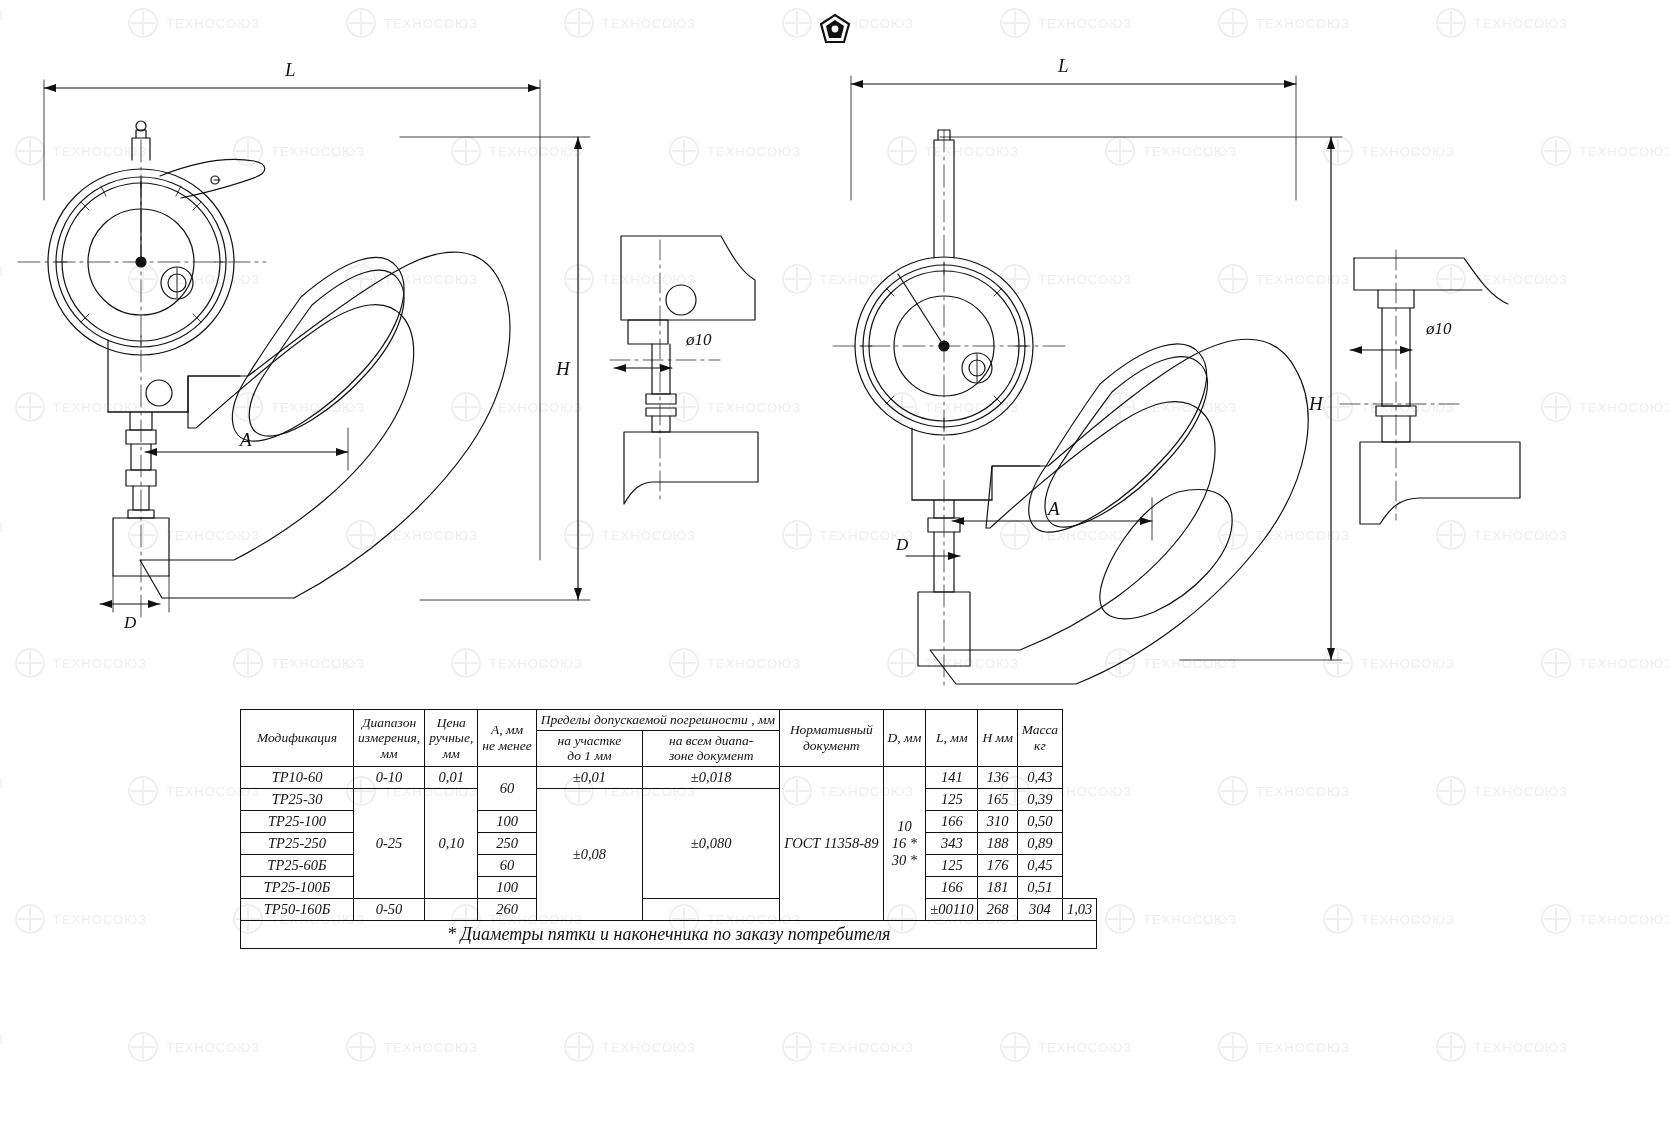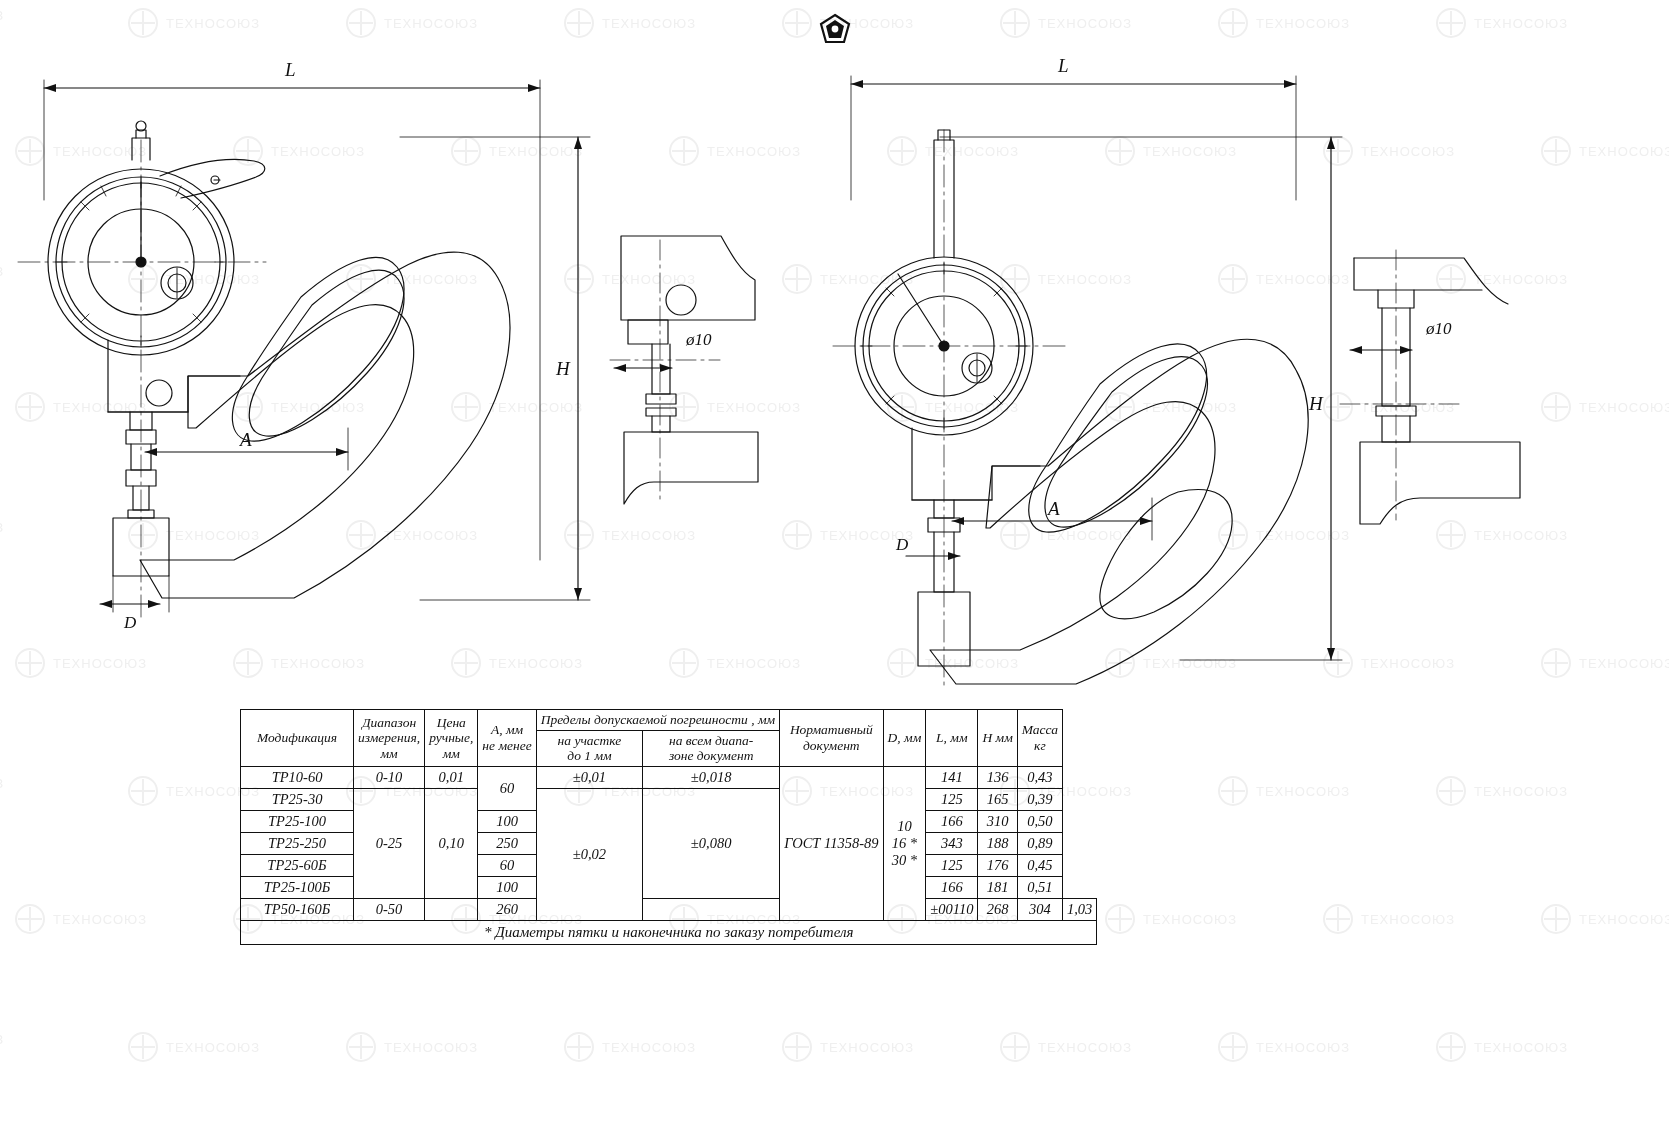--- a/index.html
+++ b/index.html
@@ -27,21 +27,21 @@
   
   #drawing{position:absolute;top:0;left:0;width:1669px;height:1132px;z-index:2;}
 
   
   #spec-table{position:absolute;left:240px;top:709px;z-index:3;
               border-collapse:collapse;background:transparent;}
   #spec-table td,#spec-table th{border:1px solid #111;text-align:center;
         font-size:14.5px;font-style:italic;padding:2px 4px;font-weight:normal;}
   #spec-table th{font-size:13.5px;line-height:1.15;}
   #spec-table td.model{width:104px;}
-  #spec-table .note{font-size:15px;font-style:italic;padding:3px 0;}
+  #spec-table .note{font-size:18px;font-style:italic;padding:3px 0;}
 </style>
 </head>
 <body>
 
 <div id="watermark">
     <div class="wm-cell" style="left: -90px; top: 8px;">
       <span>ТЕХНОСОЮЗ</span>
     </div>
     <div class="wm-cell" style="left: 128px; top: 8px;">
       <span class="wm-globe"></span>
@@ -613,21 +613,21 @@
       </td>
       <td>141</td>
       <td>136</td>
       <td>0,43</td>
     </tr>
 
     <tr>
       <td class="model">ТР25-30</td>
       <td rowspan="5">0-25</td>
       <td rowspan="5">0,10</td>
-      <td rowspan="6">±0,02</td>
+      <td rowspan="6">±0,08</td>
       <td rowspan="5">±0,080</td>
       <td>125</td>
       <td>165</td>
       <td>0,39</td>
     </tr>
 
     <tr>
       <td class="model">ТР25-100</td>
       <td>100</td>
       <td>166</td>

